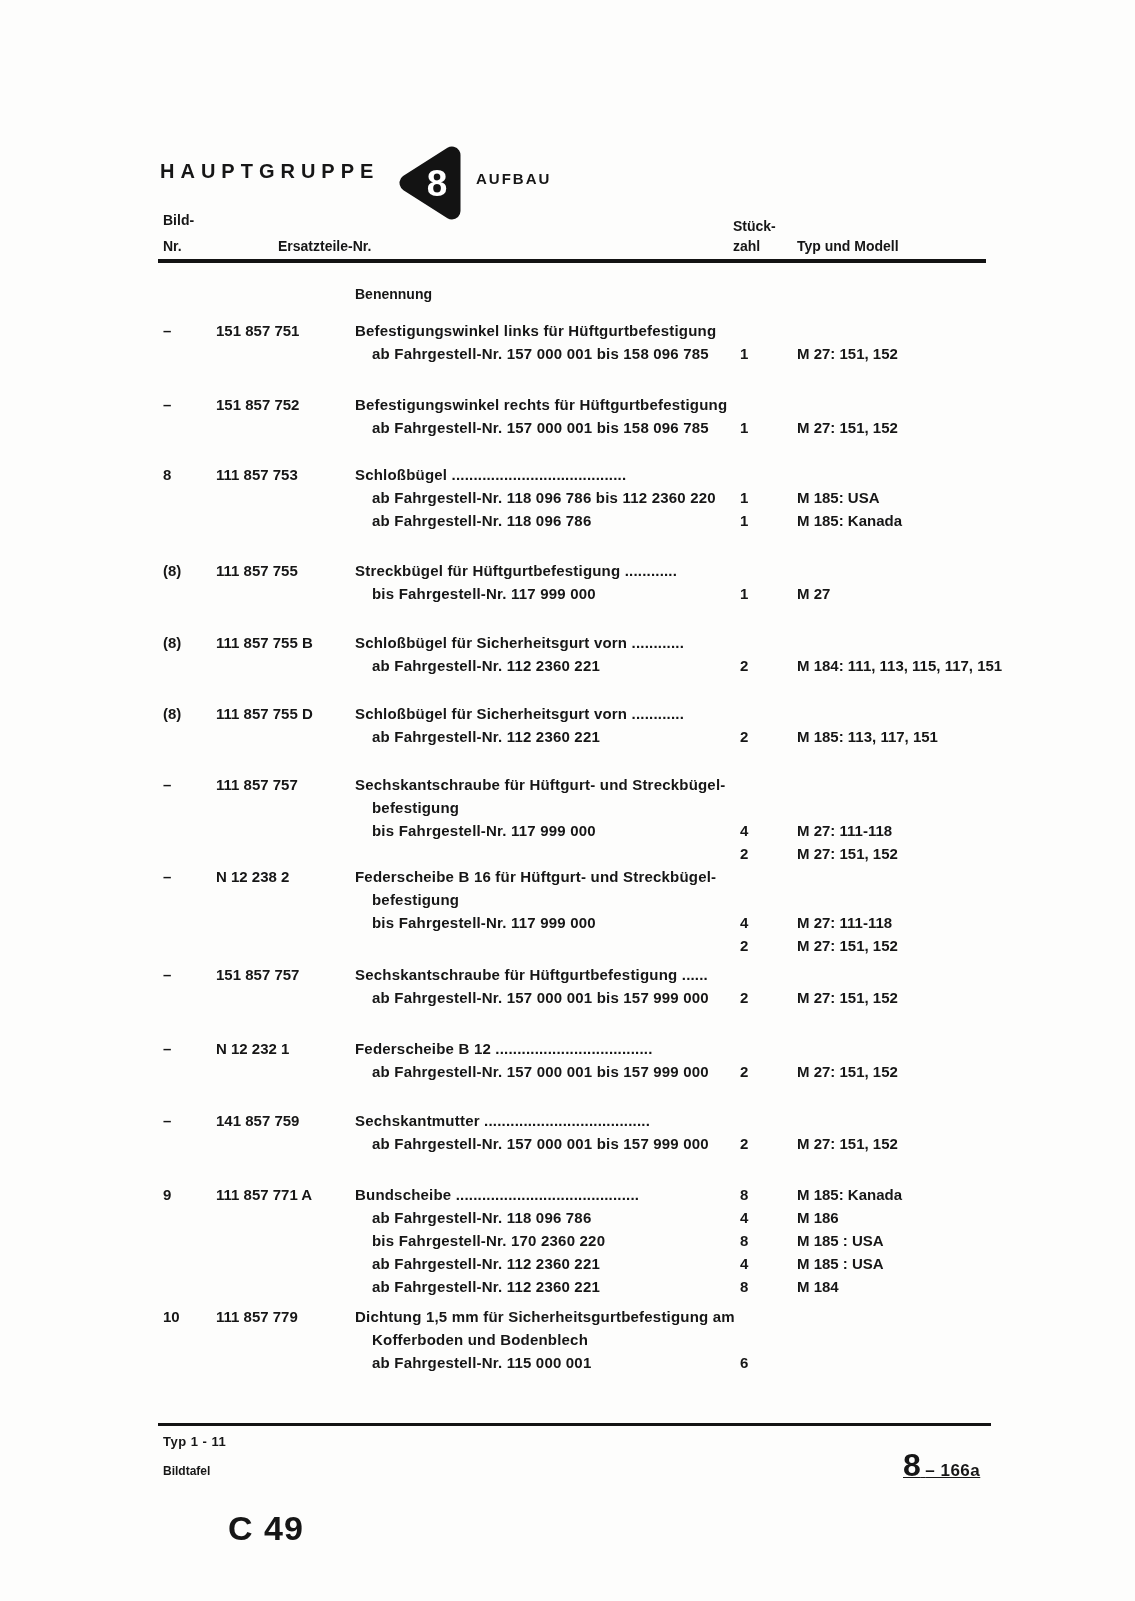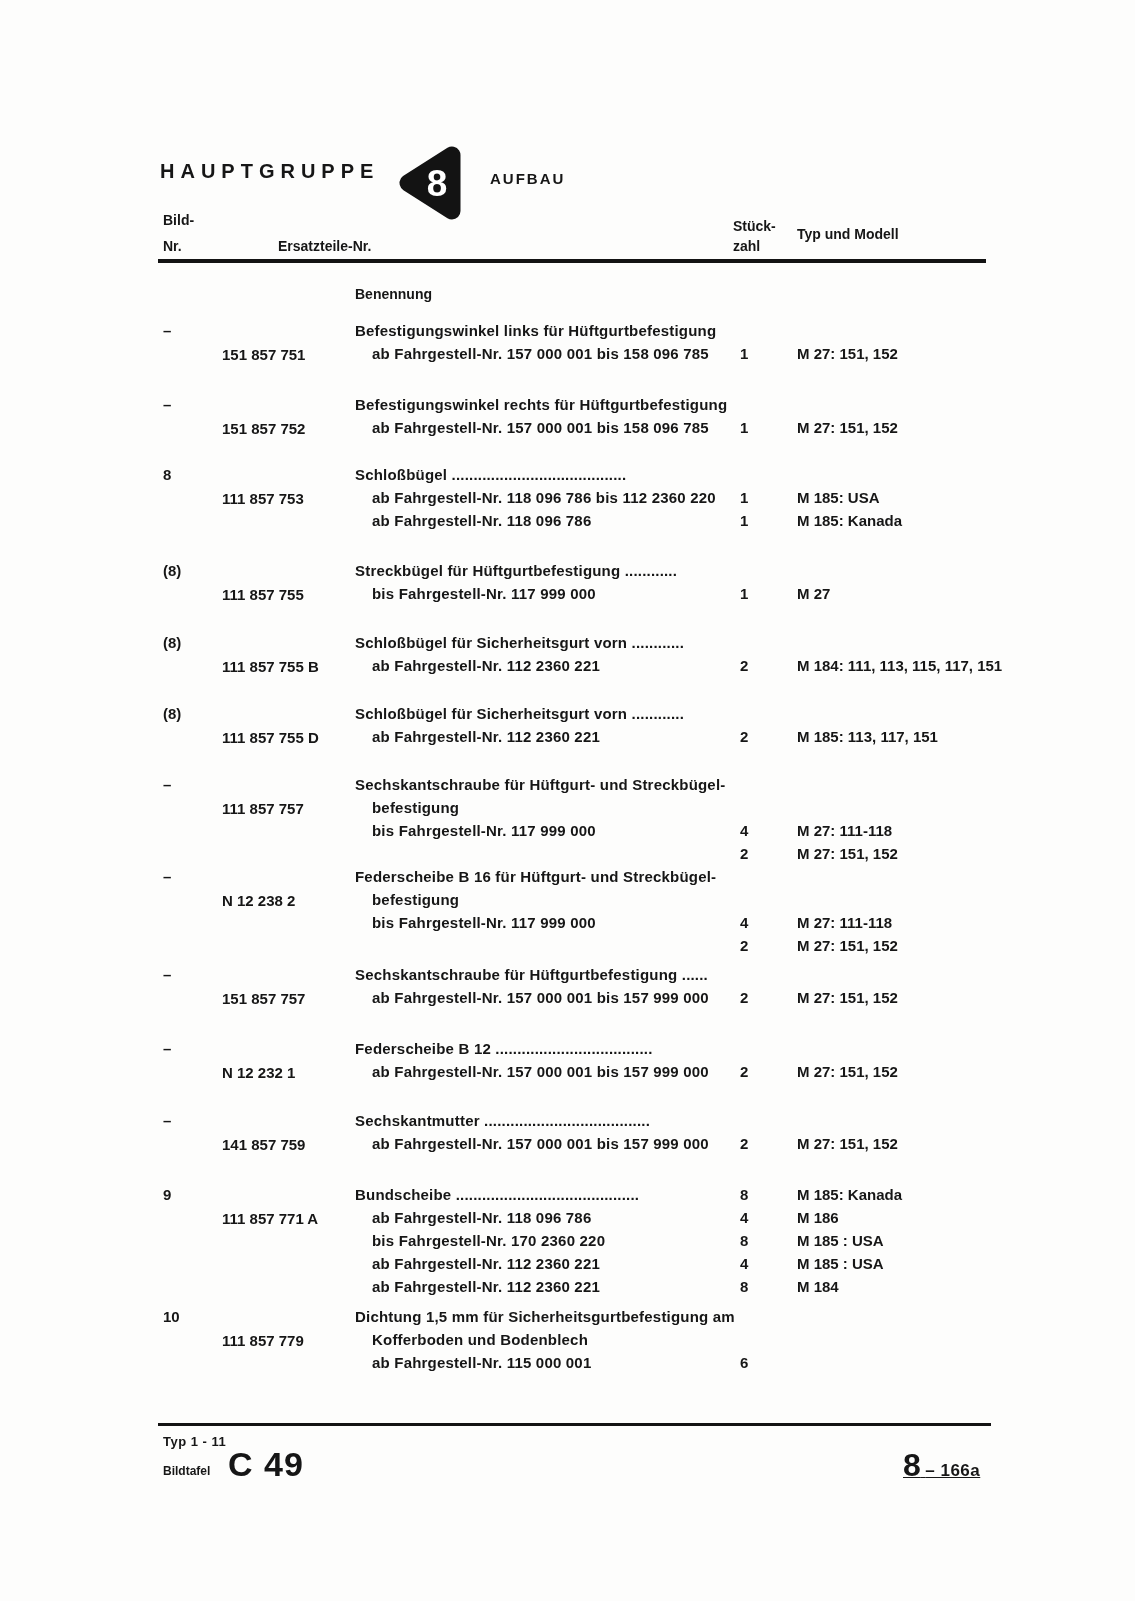--- a/index.html
+++ b/index.html
@@ -14,49 +14,49 @@
     overflow:hidden;
   }
   
   .title{
     position:absolute;left:160px;top:160px;
     font-size:20px;letter-spacing:6px;white-space:nowrap;
   }
   .badge{position:absolute;left:396px;top:143px;width:66px;height:80px;}
   .badge svg{display:block;}
   .section{
-    position:absolute;left:490px;top:170px;
+    position:absolute;left:476px;top:170px;
     font-size:15px;letter-spacing:2px;white-space:nowrap;
   }
   
   .colhead{position:absolute;font-size:14px;white-space:nowrap;}
   .ch-bild1{left:163px;top:212px;}
   .ch-bild2{left:163px;top:238px;}
   .ch-part{left:230px;top:238px;padding-left:48px;}
   .ch-name{left:355px;top:238px;margin-top:48px;}
   .ch-qty1{left:733px;top:218px;}
   .ch-qty2{left:733px;top:238px;}
-  .ch-model{left:797px;top:226px;}
+  .ch-model{left:797px;top:238px;}
   .rule-top{position:absolute;left:158px;top:259px;width:828px;height:4px;background:#131313;}
   
   .tbody{position:absolute;left:0;top:0;width:100%;}
   .row{position:absolute;left:0;width:1135px;font-size:15px;}
   .cell-bild{position:absolute;left:163px;top:0;white-space:nowrap;}
-  .cell-part{position:absolute;left:222px;top:0;white-space:nowrap;margin-top:24px;}
+  .cell-part{position:absolute;left:216px;top:0;white-space:nowrap;}
   .lines{position:absolute;left:355px;top:0;right:20px;}
   .line{position:relative;height:23px;white-space:nowrap;}
   .name{display:inline-block;white-space:nowrap;letter-spacing:0.2px;}
   .name.indent{padding-left:17px;}
   .qty{position:absolute;left:385px;top:0;}
   .model{position:absolute;left:442px;top:0;white-space:nowrap;}
   
   .rule-bottom{position:absolute;left:158px;top:1423px;width:833px;height:3px;background:#131313;}
   .ft-type{position:absolute;left:163px;top:1434px;font-size:13px;letter-spacing:0.5px;}
   .ft-plate-label{position:absolute;left:163px;top:1464px;font-size:12px;}
-  .ft-plate-number{position:absolute;left:228px;top:1445px;font-size:34px;letter-spacing:1px;}
+  .ft-plate-number{position:absolute;left:228px;top:1509px;font-size:34px;letter-spacing:1px;}
   .ft-page{position:absolute;left:903px;top:1447px;white-space:nowrap;text-decoration:underline;}
   .pg-big{font-size:32px;}
   .pg-small{font-size:17px;letter-spacing:0.5px;}
 </style>
 </head>
 <body>
 
 <div class="page">
 
   <div class="title">HAUPTGRUPPE</div>

